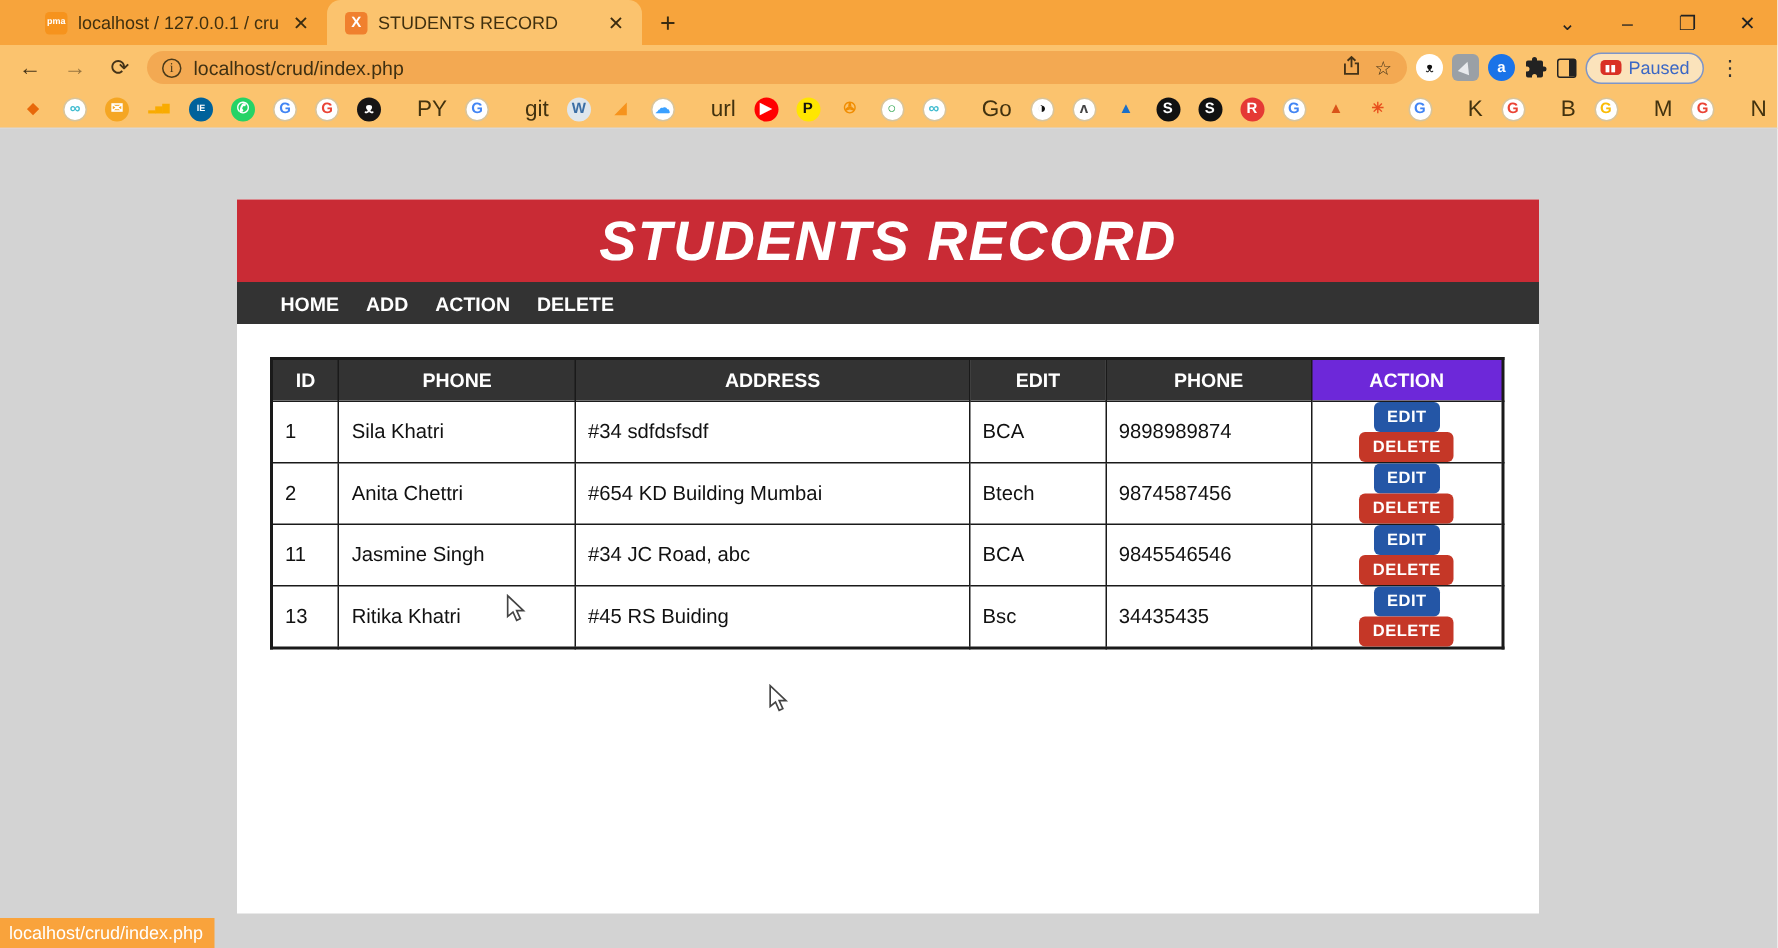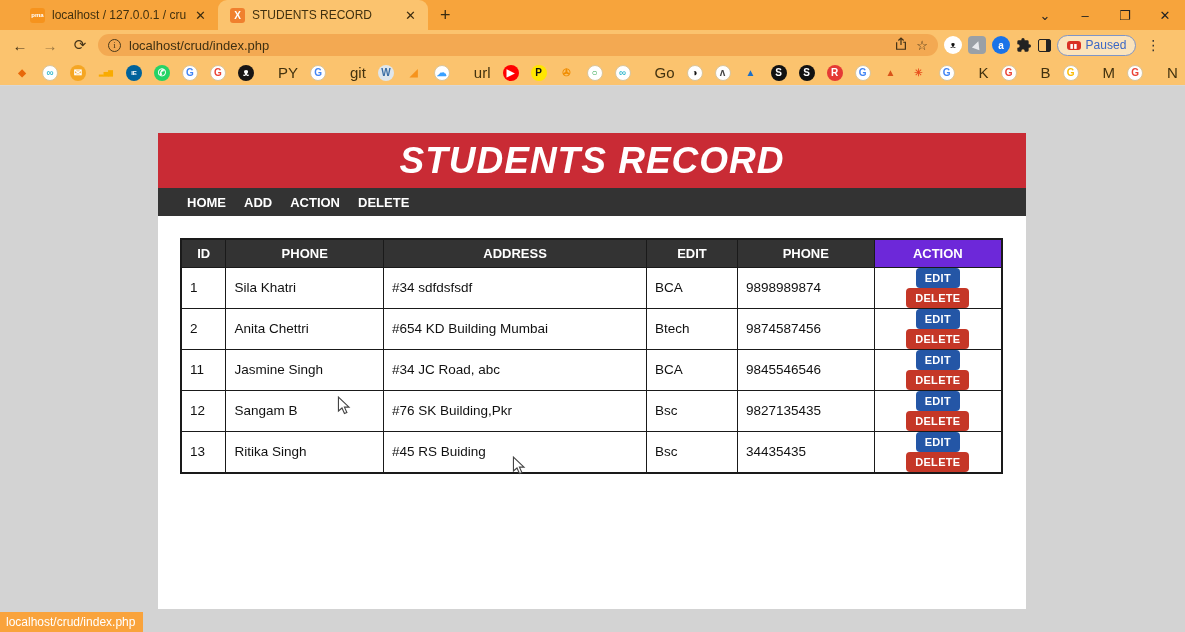--- a/index.html
+++ b/index.html
@@ -326,30 +326,22 @@
               </tr>
               <tr>
                 <td>11</td>
                 <td>Jasmine Singh</td>
                 <td>#34 JC Road, abc</td>
                 <td>BCA</td>
                 <td>9845546546</td>
                 <td class="actions"><button class="btn" style="background: rgb(36, 86, 166);">EDIT</button><button class="btn" style="background: rgb(197, 55, 39);">DELETE</button></td>
               </tr>
               <tr>
-                <td>12</td>
-                <td>Sangam B</td>
-                <td>#76 SK Building,Pkr</td>
-                <td>Bsc</td>
-                <td>9827135435</td>
-                <td class="actions"><button class="btn" style="background: rgb(36, 86, 166);">EDIT</button><button class="btn" style="background: rgb(197, 55, 39);">DELETE</button></td>
-              </tr>
-              <tr>
                 <td>13</td>
-                <td>Ritika Singh</td>
+                <td>Ritika Khatri</td>
                 <td>#45 RS Buiding</td>
                 <td>Bsc</td>
                 <td>34435435</td>
                 <td class="actions"><button class="btn" style="background: rgb(36, 86, 166);">EDIT</button><button class="btn" style="background: rgb(197, 55, 39);">DELETE</button></td>
               </tr>
             </tbody>
         </table>
       </div>
     </div>
 

